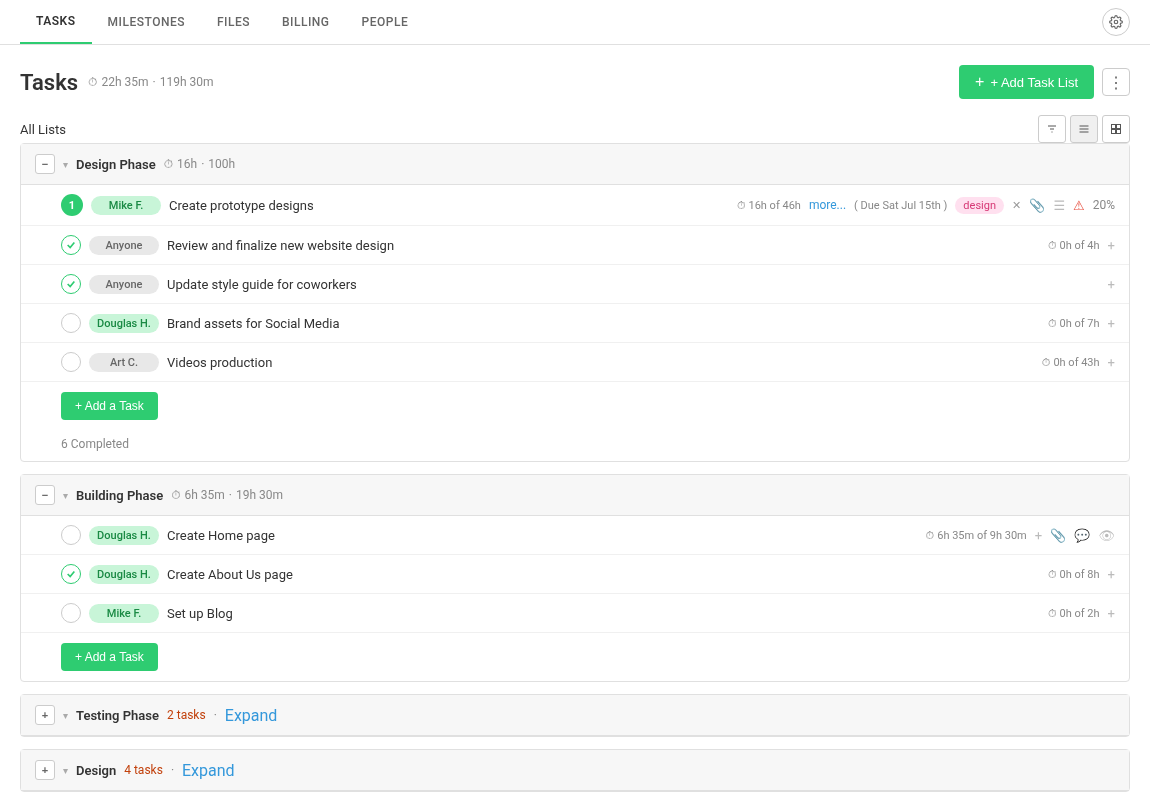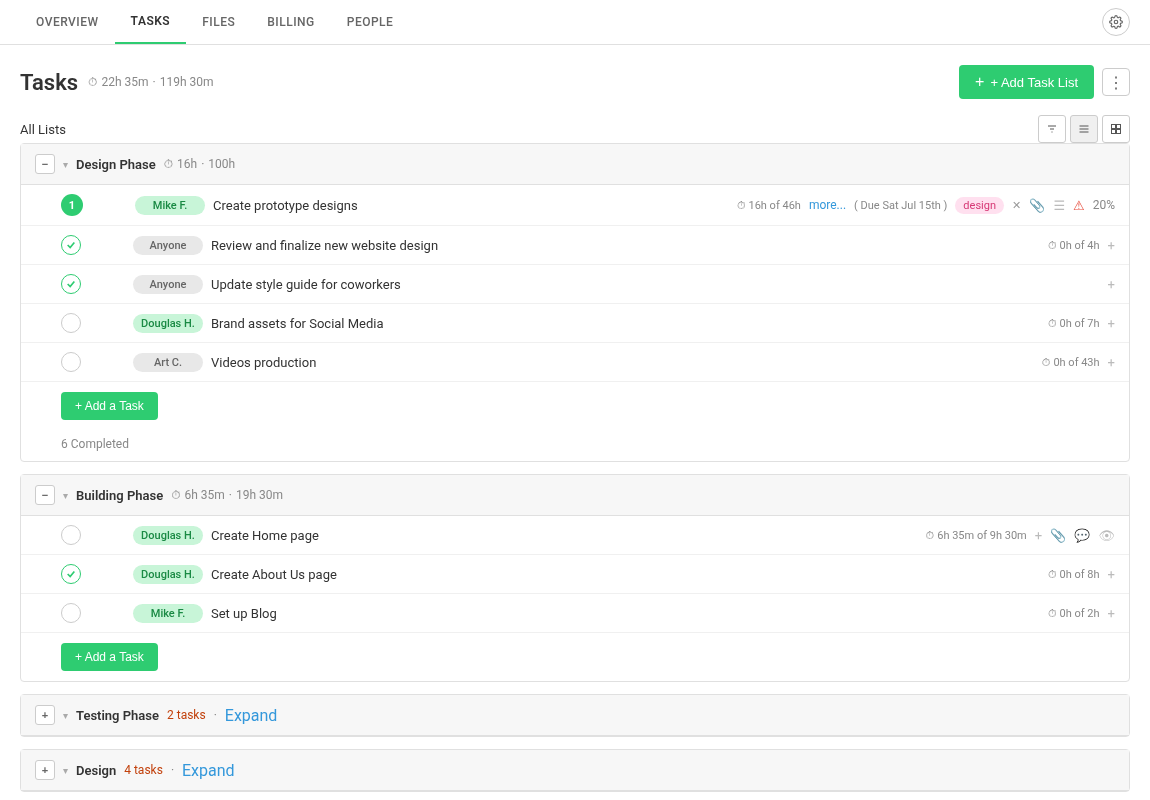--- a/index.html
+++ b/index.html
@@ -37,21 +37,21 @@
     .chevron { color: #aaa; font-size: 10px; }
     .section-title { font-weight: 600; font-size: 13px; color: #333; }
     .section-meta { font-size: 12px; color: #888; display: flex; align-items: center; gap: 4px; }
 
     
     .task-row { display: flex; align-items: center; padding: 9px 14px 9px 40px; border-bottom: 1px solid #f0f0f0; gap: 8px; }
     .task-row:last-child { border-bottom: none; }
     .task-check { width: 20px; height: 20px; border-radius: 50%; border: 1.5px solid #ccc; display: flex; align-items: center; justify-content: center; cursor: pointer; flex-shrink: 0; color: #2ecc71; }
     .task-check.checked { border-color: #2ecc71; background: white; }
     .task-check svg { width: 10px; height: 10px; }
-    .assignee-badge { padding: 3px 8px; border-radius: 10px; font-size: 11px; font-weight: 500; flex-shrink: 0; min-width: 70px; text-align: center; margin-left: 44px; }
+    .assignee-badge { padding: 3px 8px; border-radius: 10px; font-size: 11px; font-weight: 500; flex-shrink: 0; min-width: 70px; text-align: center; }
     .badge-green { background: #c8f5d8; color: #1a8a44; }
     .badge-gray { background: #e8e8e8; color: #666; }
     .badge-number { width: 22px; height: 22px; border-radius: 50%; background: #2ecc71; color: white; font-size: 11px; font-weight: bold; display: flex; align-items: center; justify-content: center; flex-shrink: 0; }
     .task-name { flex: 1; font-size: 13px; color: #333; }
     .task-time { font-size: 11px; color: #888; display: flex; align-items: center; gap: 3px; white-space: nowrap; }
     .task-tag { padding: 2px 8px; border-radius: 10px; font-size: 11px; }
     .tag-pink { background: #ffe0ef; color: #d63875; }
     .task-icon { color: #bbb; font-size: 13px; cursor: pointer; }
     .task-icon.red { color: #e74c3c; }
     .task-progress { font-size: 12px; color: #888; }
@@ -67,22 +67,22 @@
 
     
     .section-collapsed { background: #f7f7f7; }
     .expand-link { font-size: 16px; color: #3498db; text-decoration: none; }
     .task-count-label { font-size: 12px; color: #c2410c; }
   </style>
 </head>
 <body>
 
 <nav class="top-nav">
-  <a href="#">OVERVIEW</a>
   <a href="#" class="active">TASKS</a>
+  <a href="#">MILESTONES</a>
   <a href="#">FILES</a>
   <a href="#">BILLING</a>
   <a href="#">PEOPLE</a>
   <div class="settings-icon">
     <svg width="14" height="14" viewBox="0 0 24 24" fill="none" stroke="currentColor" stroke-width="2">
       <circle cx="12" cy="12" r="3"></circle>
         <path d="M19.4 15a1.65 1.65 0 0 0 .33 1.82l.06.06a2 2 0 0 1-2.83 2.83l-.06-.06a1.65 1.65 0 0 0-1.82-.33 1.65 1.65 0 0 0-1 1.51V21a2 2 0 0 1-4 0v-.09A1.65 1.65 0 0 0 9 19.4a1.65 1.65 0 0 0-1.82.33l-.06.06a2 2 0 0 1-2.83-2.83l.06-.06A1.65 1.65 0 0 0 4.68 15a1.65 1.65 0 0 0-1.51-1H3a2 2 0 0 1 0-4h.09A1.65 1.65 0 0 0 4.6 9a1.65 1.65 0 0 0-.33-1.82l-.06-.06a2 2 0 0 1 2.83-2.83l.06.06A1.65 1.65 0 0 0 9 4.68a1.65 1.65 0 0 0 1-1.51V3a2 2 0 0 1 4 0v.09a1.65 1.65 0 0 0 1 1.51 1.65 1.65 0 0 0 1.82-.33l.06-.06a2 2 0 0 1 2.83 2.83l-.06.06A1.65 1.65 0 0 0 19.4 9a1.65 1.65 0 0 0 1.51 1H21a2 2 0 0 1 0 4h-.09a1.65 1.65 0 0 0-1.51 1z"></path>
     </svg>
   </div>
 </nav>

